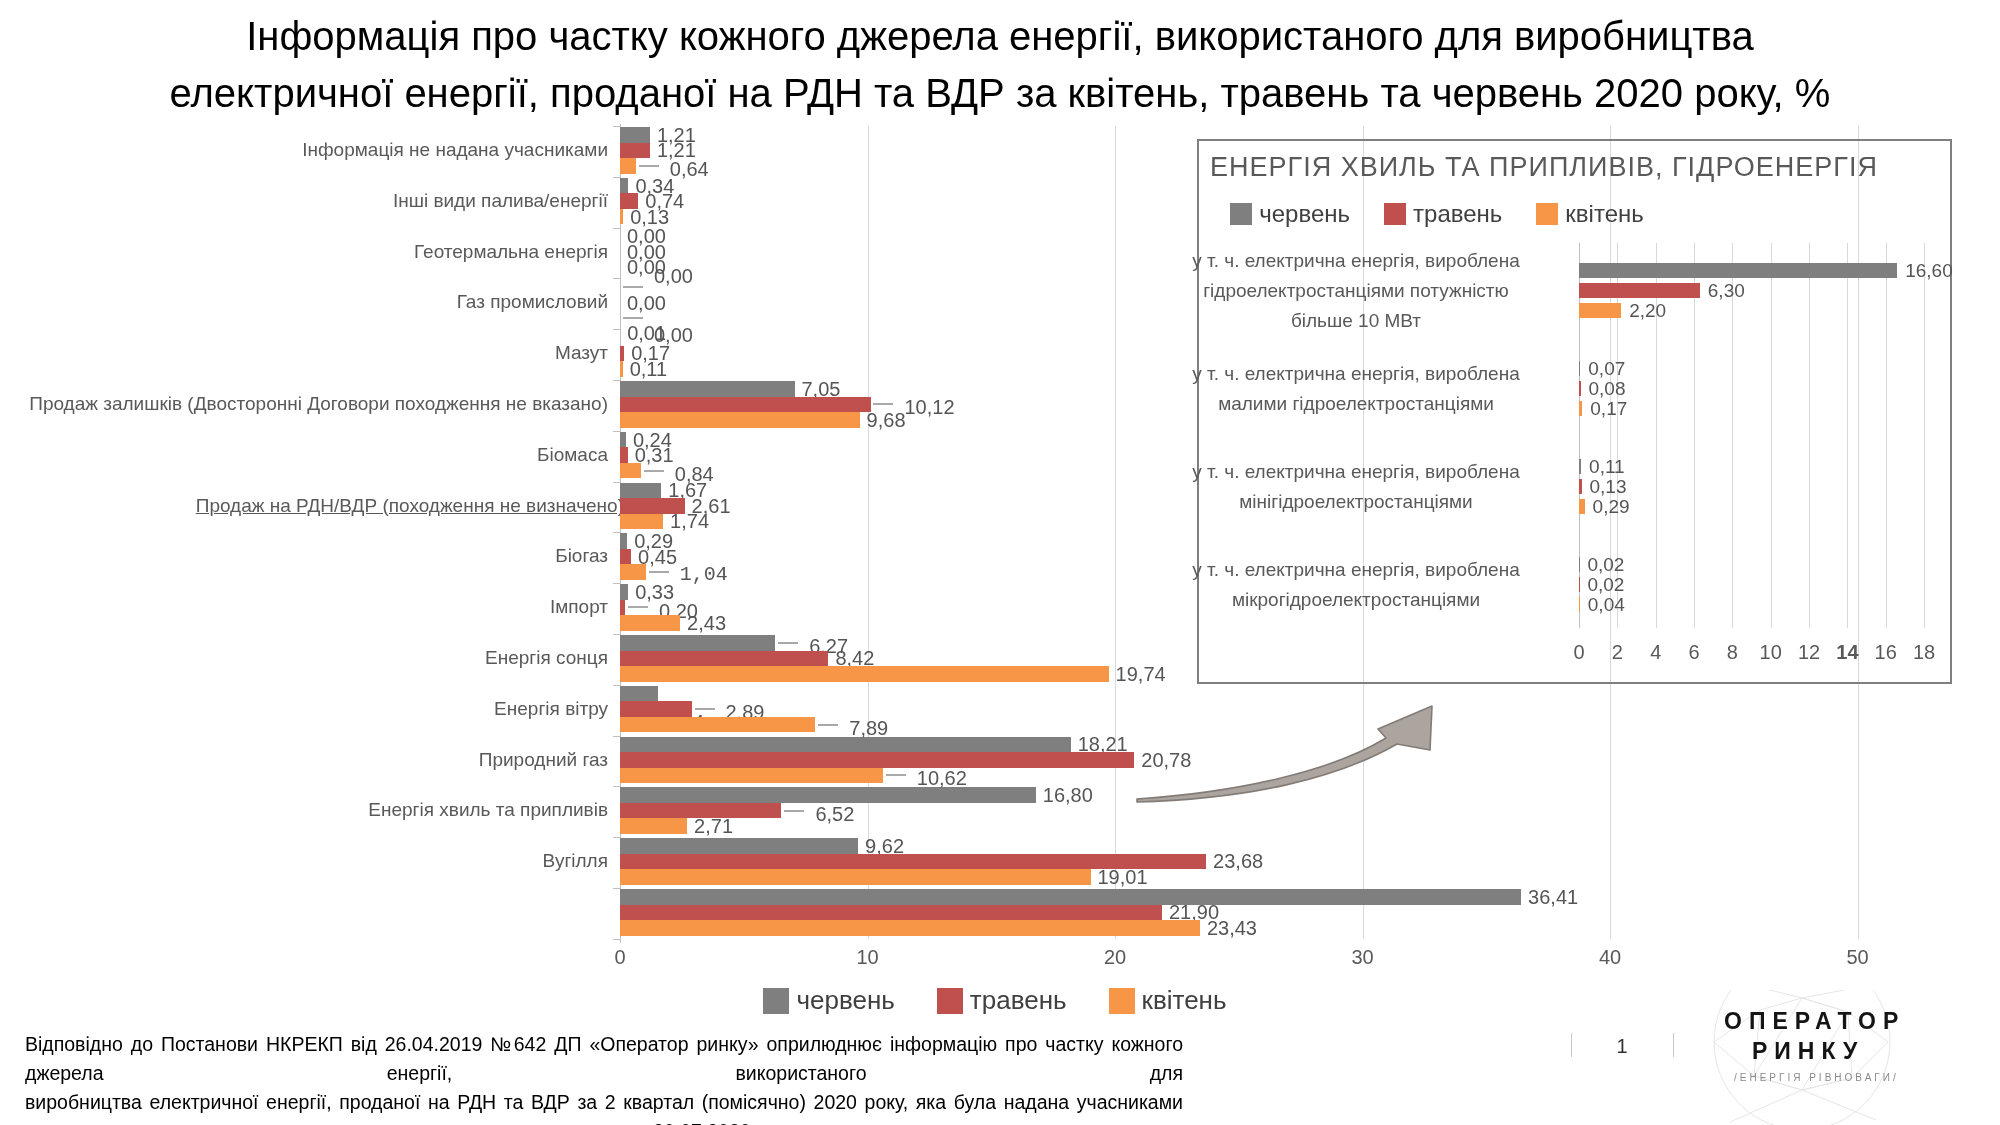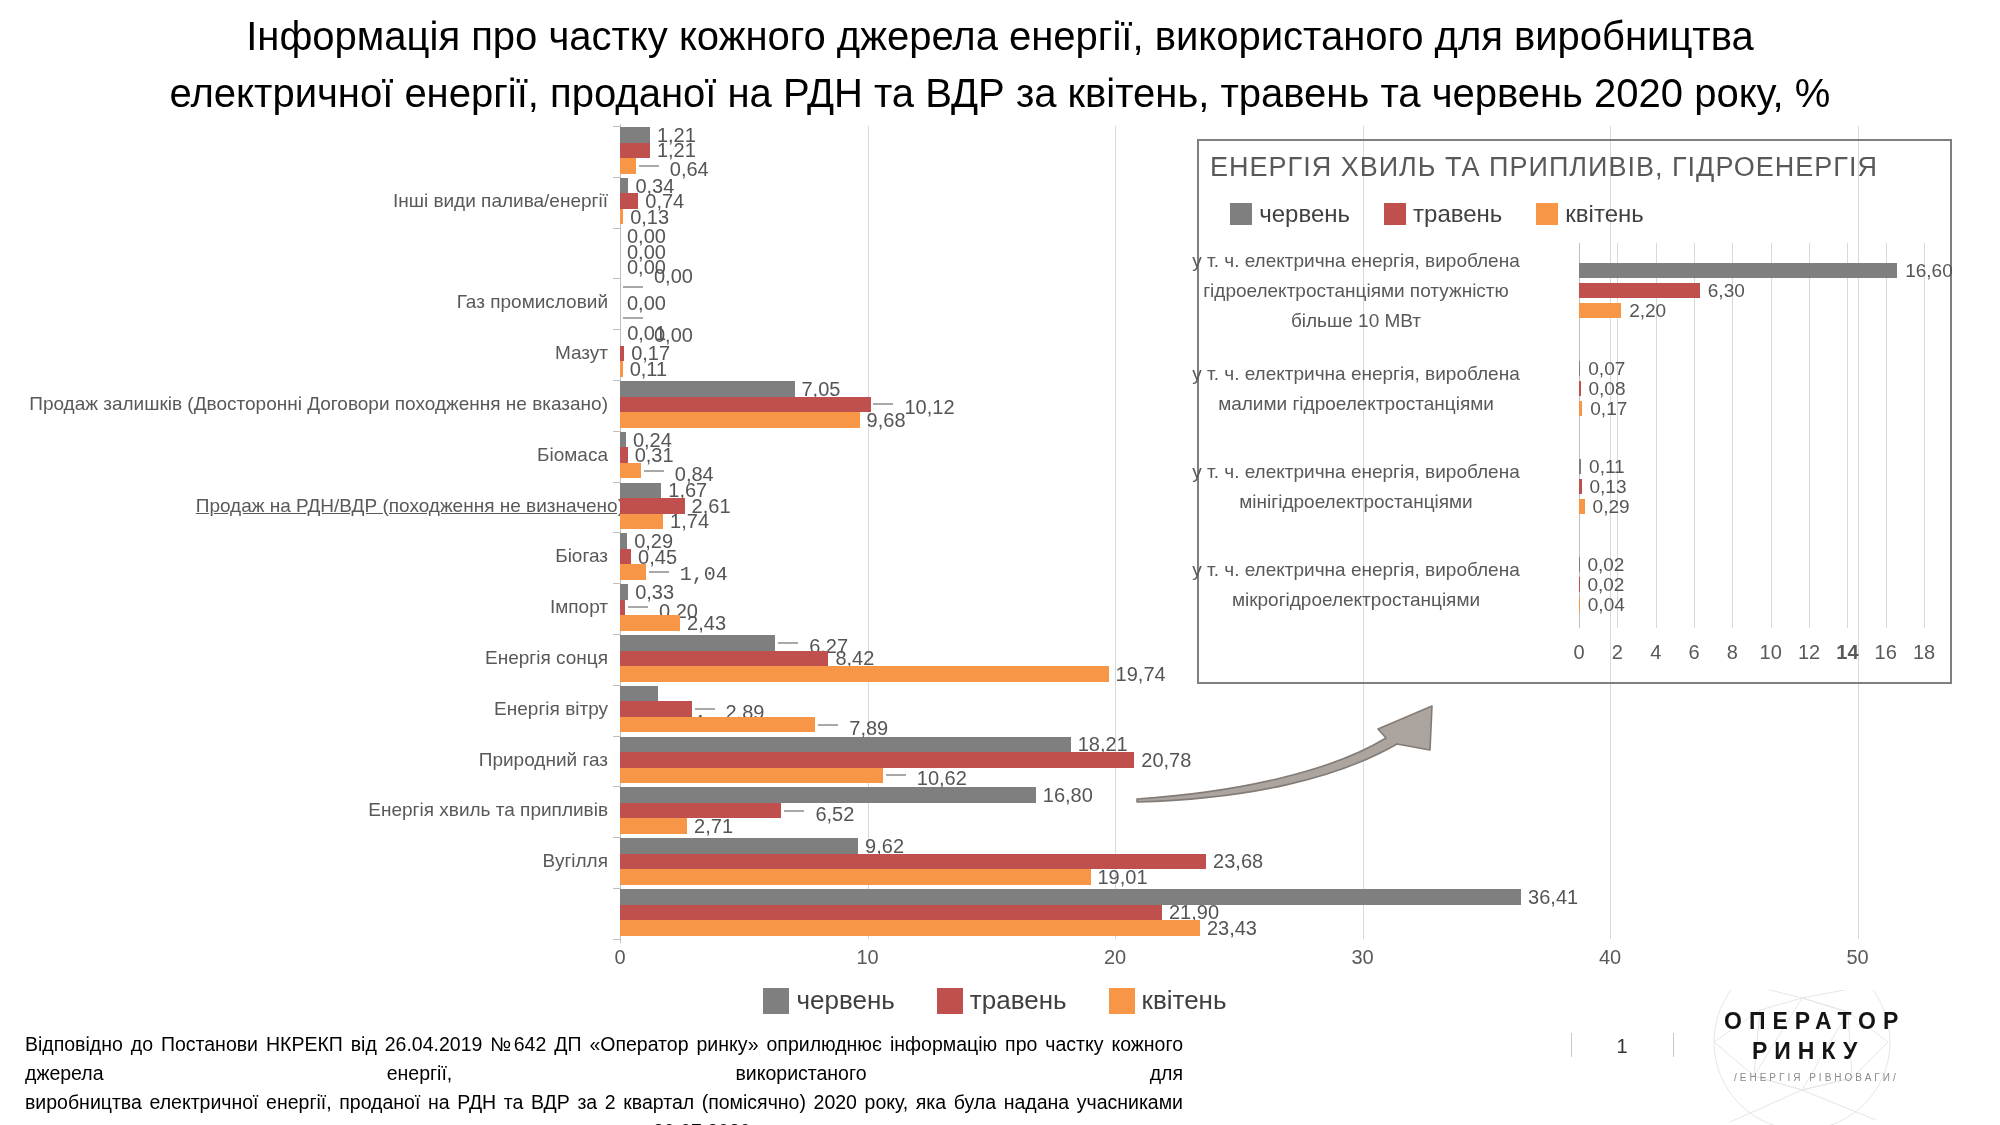--- a/index.html
+++ b/index.html
@@ -69,21 +69,23 @@
       <div class="axistick" style="left: 613px; top: 786.4px; width: 7px; position: absolute;"></div>
       <div class="axistick" style="left: 613px; top: 837.2px; width: 7px; position: absolute;"></div>
       <div class="axistick" style="left: 613px; top: 888px; width: 7px; position: absolute;"></div>
       <div class="axistick" style="left: 613px; top: 938.8px; width: 7px; position: absolute;"></div>
       <div class="ticklabel" style="left: 590px; top: 946px; width: 60px; position: absolute;">0</div>
       <div class="ticklabel" style="left: 837.5px; top: 946px; width: 60px; position: absolute;">10</div>
       <div class="ticklabel" style="left: 1085px; top: 946px; width: 60px; position: absolute;">20</div>
       <div class="ticklabel" style="left: 1332.5px; top: 946px; width: 60px; position: absolute;">30</div>
       <div class="ticklabel" style="left: 1580px; top: 946px; width: 60px; position: absolute;">40</div>
       <div class="ticklabel" style="left: 1827.5px; top: 946px; width: 60px; position: absolute;">50</div>
+      <div class="catlabel" style="left: 0px; top: 138px; width: 608px; position: absolute;">Інформація не надана учасниками</div>
       <div class="catlabel" style="left: 0px; top: 188.8px; width: 608px; position: absolute;">Інші види палива/енергії</div>
+      <div class="catlabel" style="left: 0px; top: 239.6px; width: 608px; position: absolute;">Геотермальна енергія</div>
       <div class="catlabel" style="left: 0px; top: 290.4px; width: 608px; position: absolute;">Газ промисловий</div>
       <div class="catlabel" style="left: 0px; top: 341.2px; width: 608px; position: absolute;">Мазут</div>
       <div class="catlabel" style="left: 0px; top: 392px; width: 608px; position: absolute;">Продаж залишків (Двосторонні Договори походження не вказано)</div>
       <div class="catlabel" style="left: 0px; top: 442.8px; width: 608px; position: absolute;">Біомаса</div>
       <div class="catlabel" style="left: 16px; top: 493.6px; width: 608px; position: absolute; text-decoration: underline;">Продаж на РДН/ВДР (походження не визначено)</div>
       <div class="catlabel" style="left: 0px; top: 544.4px; width: 608px; position: absolute;">Біогаз</div>
       <div class="catlabel" style="left: 0px; top: 595.2px; width: 608px; position: absolute;">Імпорт</div>
       <div class="catlabel" style="left: 0px; top: 646px; width: 608px; position: absolute;">Енергія сонця</div>
       <div class="catlabel" style="left: 0px; top: 696.8px; width: 608px; position: absolute;">Енергія вітру</div>
       <div class="catlabel" style="left: 0px; top: 747.6px; width: 608px; position: absolute;">Природний газ</div>

